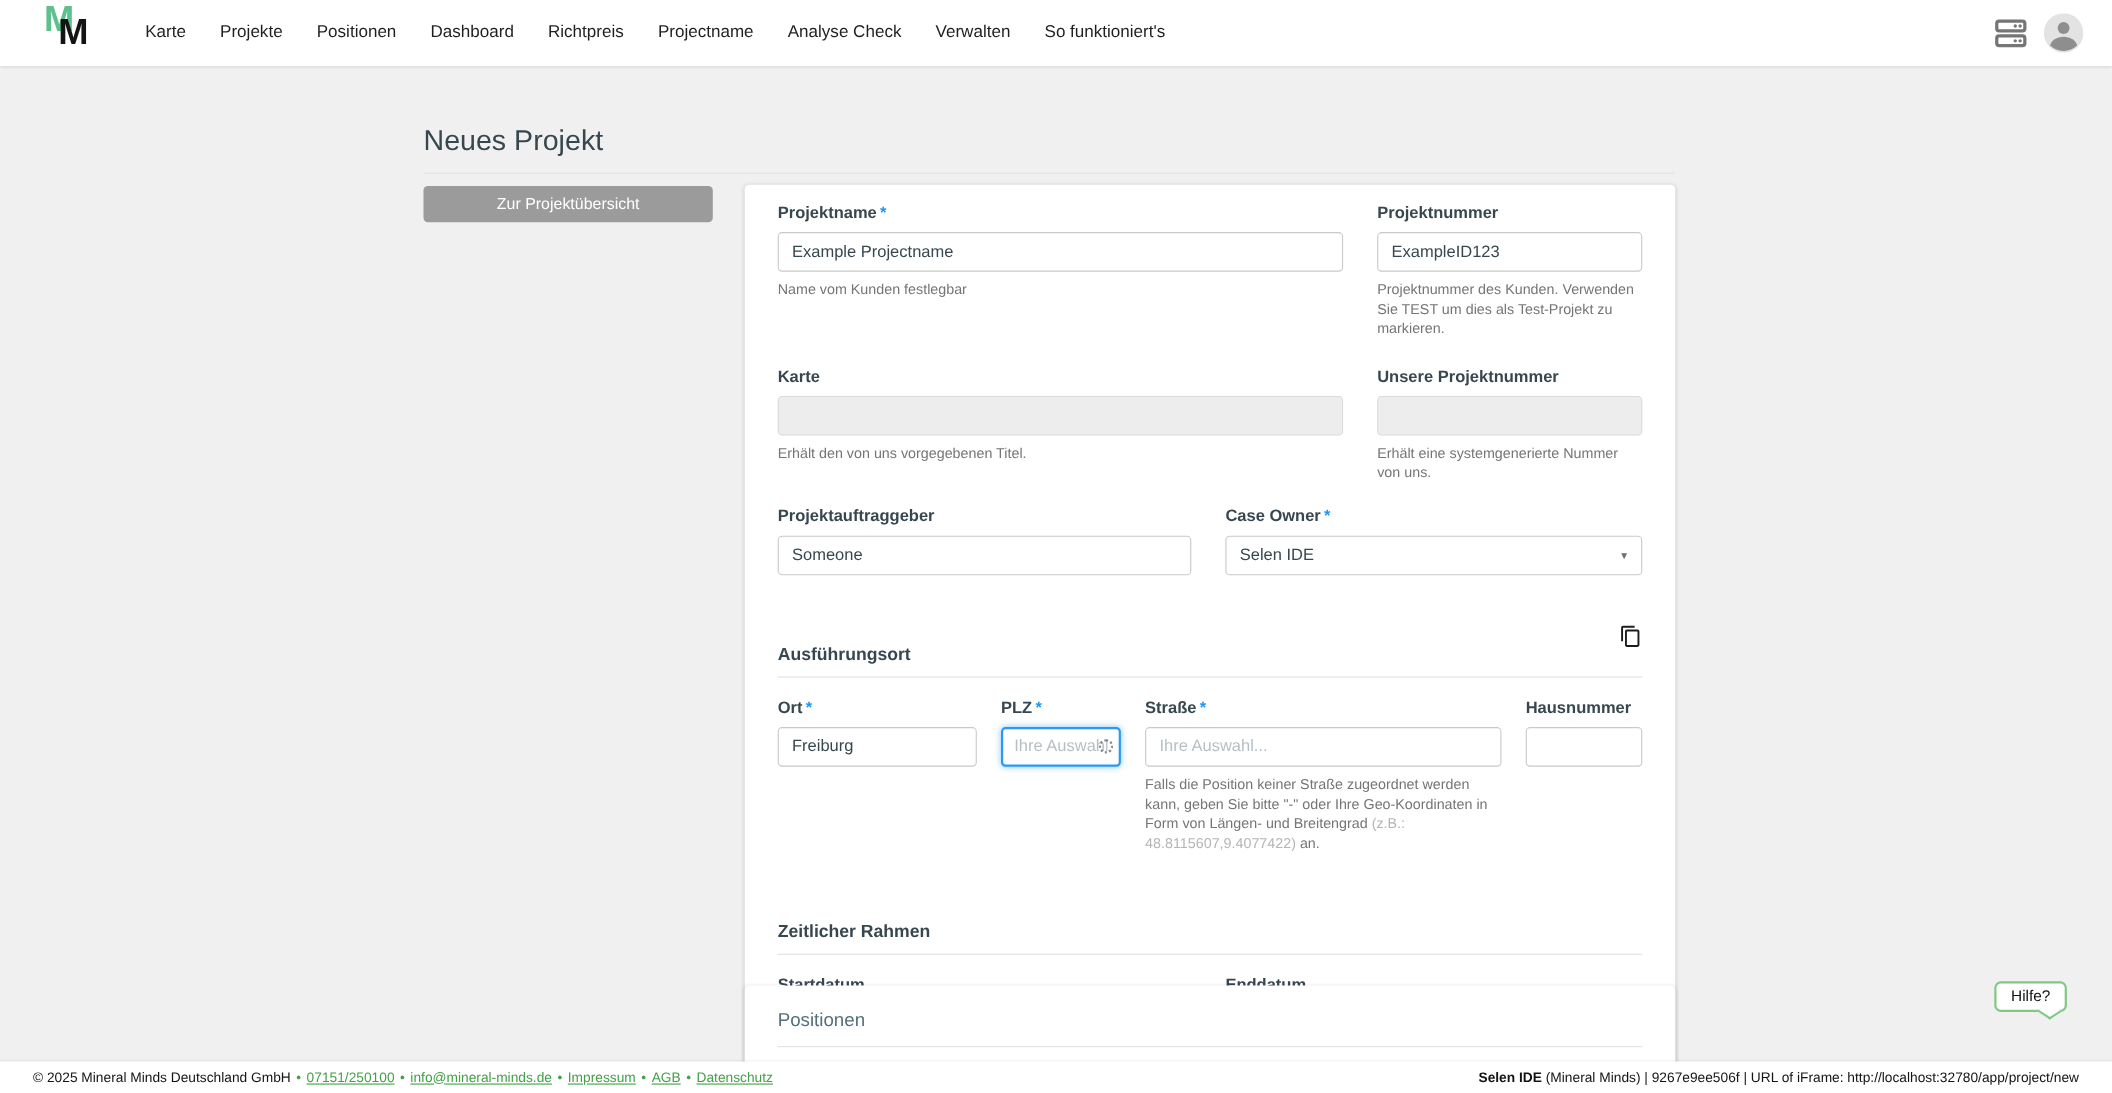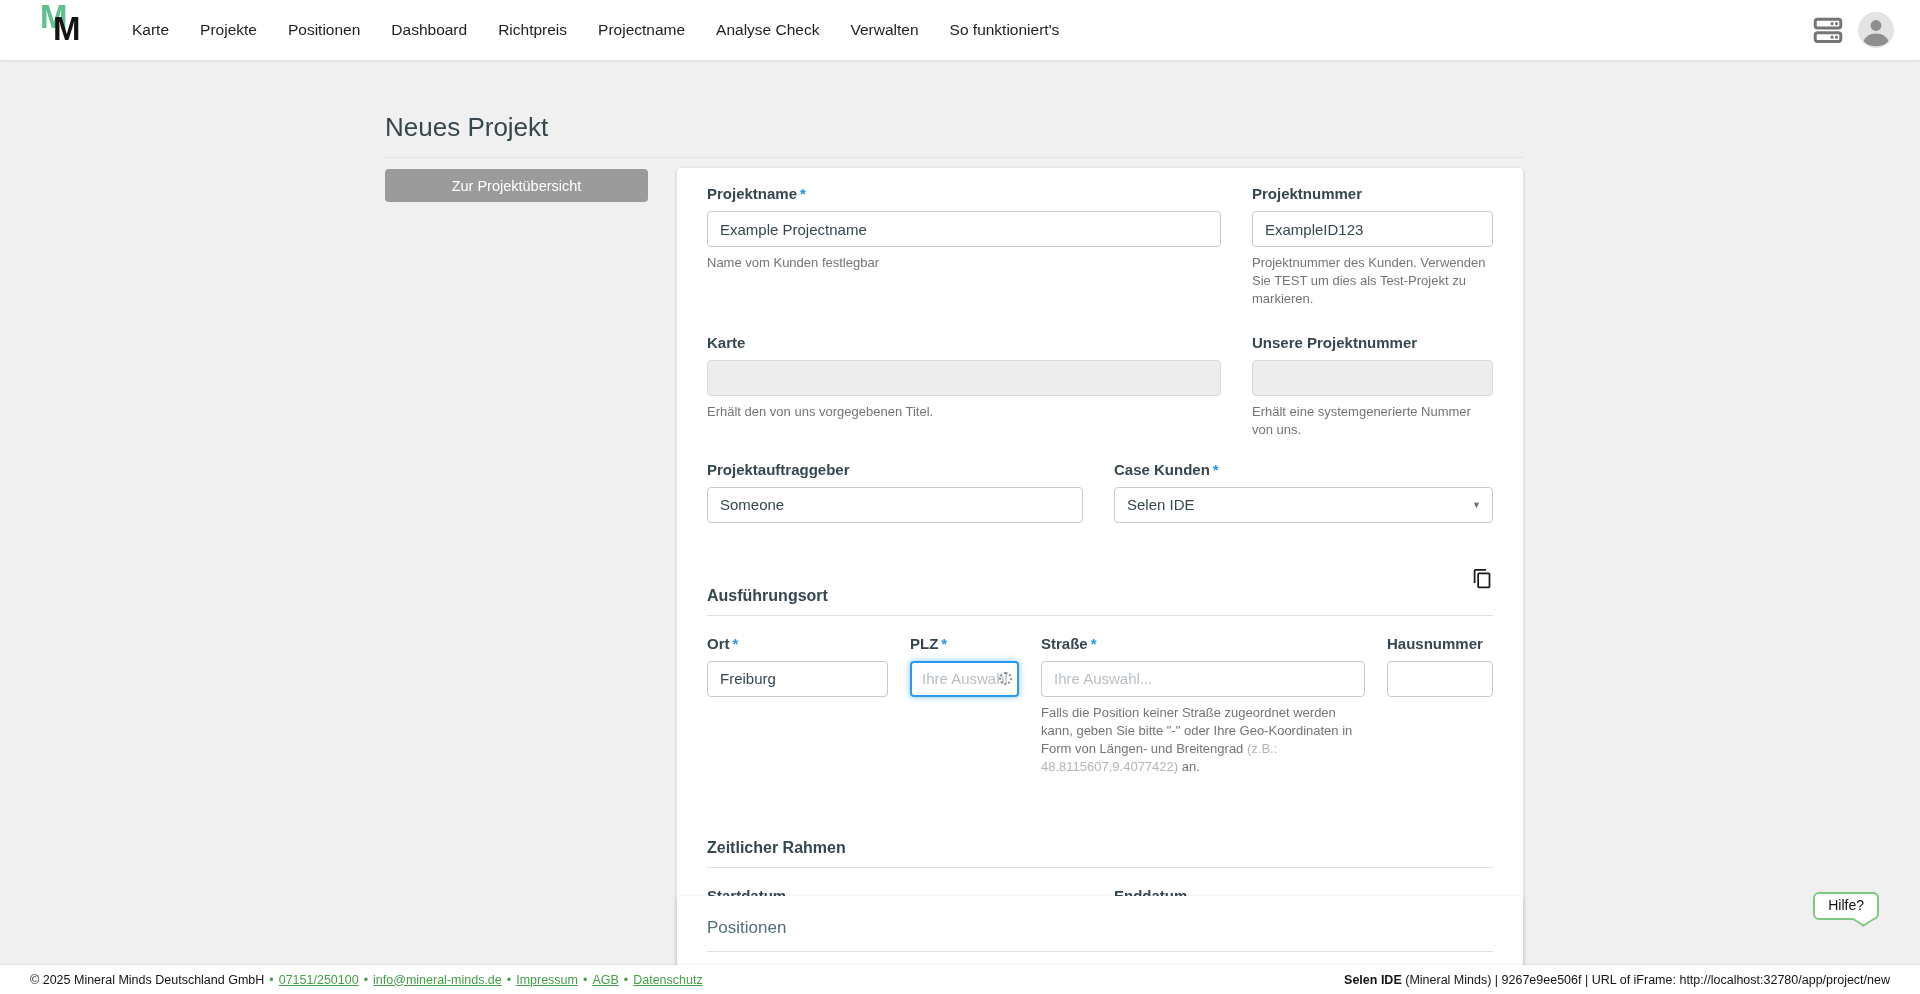--- a/index.html
+++ b/index.html
@@ -165,21 +165,21 @@
 
     <div class="frow">
       <div class="col-a">
         <label class="flabel">
           <span>Projektauftraggeber</span>
         </label>
         <input class="txt" type="text" value="Someone" style="">
       </div>
       <div class="col-b">
         <label class="flabel">
-          <span>Case Kunden</span><span class="req">*</span>
+          <span>Case Owner</span><span class="req">*</span>
         </label>
         <div class="select">
           <span>Selen IDE</span>
           <span class="caret">▼</span>
         </div>
       </div>
     </div>
 
     <div class="sec-head">
       <span class="sec-title">Ausführungsort</span>

